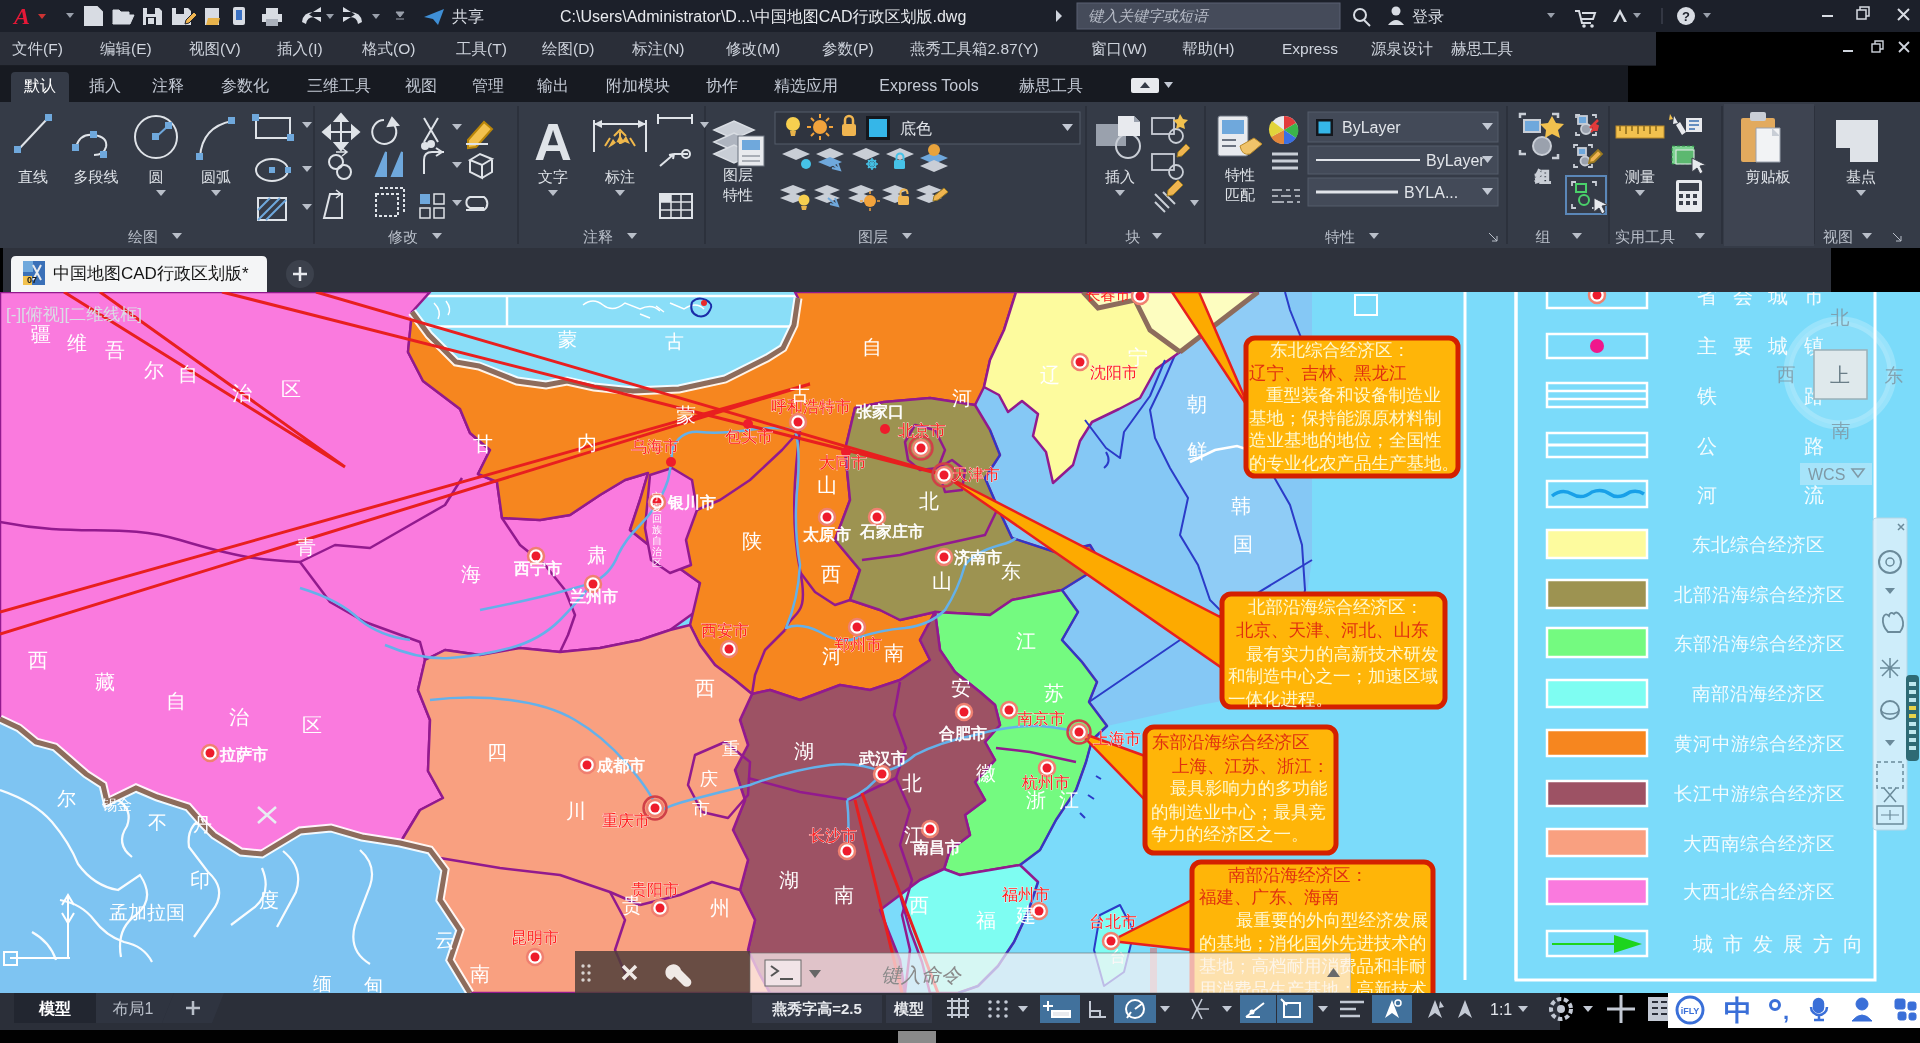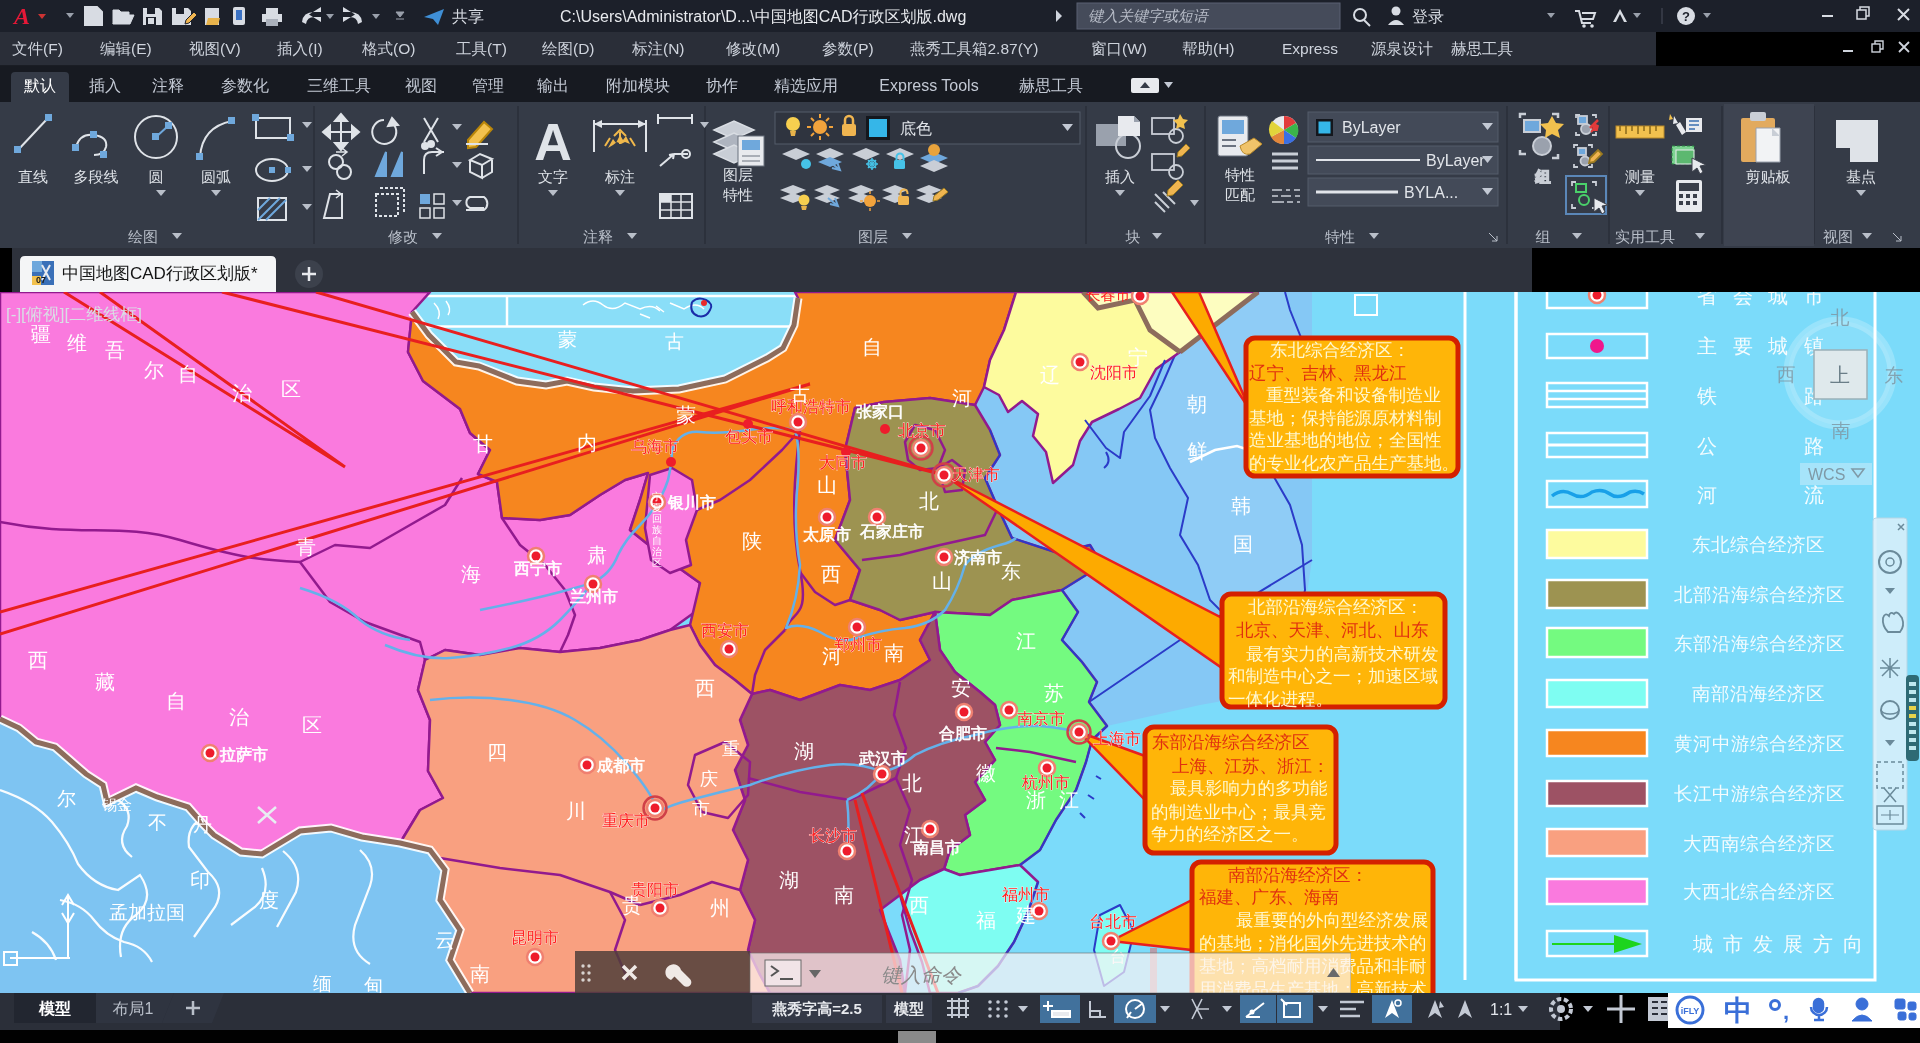--- a/index.html
+++ b/index.html
@@ -1,22 +1,22 @@
 <!DOCTYPE html>
 <html><head>
 <meta charset="utf-8">
 <style>
   * { margin:0; padding:0; box-sizing:border-box; }
   html,body { width:1920px; height:1043px; overflow:hidden; background:#000; }
   body { font-family:"Liberation Sans", sans-serif; }
   .titlebar { position:absolute; left:0; top:0; width:1920px; height:32px; background:#1c202a; }
   .menubar { position:absolute; left:0; top:32px; width:1656px; height:34px; background:#2a2e38; border-bottom:1px solid #1a1d24; }
-  .ribbontabs { position:absolute; left:0; top:66px; width:1920px; height:36px; background:#171a21; }
+  .ribbontabs { position:absolute; left:0; top:66px; width:1628px; height:36px; background:#171a21; }
   .ribbonbody { position:absolute; left:0; top:102px; width:1920px; height:146px; background:#353b47; }
-  .doctabs { position:absolute; left:12px; top:248px; width:1520px; height:44px; background:#2e323c; }
+  .doctabs { position:absolute; left:3px; top:248px; width:1828px; height:44px; background:#2e323c; }
   .canvas { position:absolute; left:0; top:292px; width:1920px; height:701px; background:#7bdbfa; overflow:hidden; }
   .bottombar { position:absolute; left:0; top:993px; width:1560px; height:37px; background:#2b2f39; }
   .taskstrip { position:absolute; left:0; top:1030px; width:1920px; height:13px; background:#010101; }
 </style>
 </head>
 <body>
   <div class="titlebar" id="titlebar">
     <svg width="1920" height="32" style="position:absolute;left:0;top:0">
 
       <text x="22" y="24" font-size="24" font-weight="bold" font-style="italic" fill="#e51837" text-anchor="middle" font-family="Liberation Serif">A</text>

